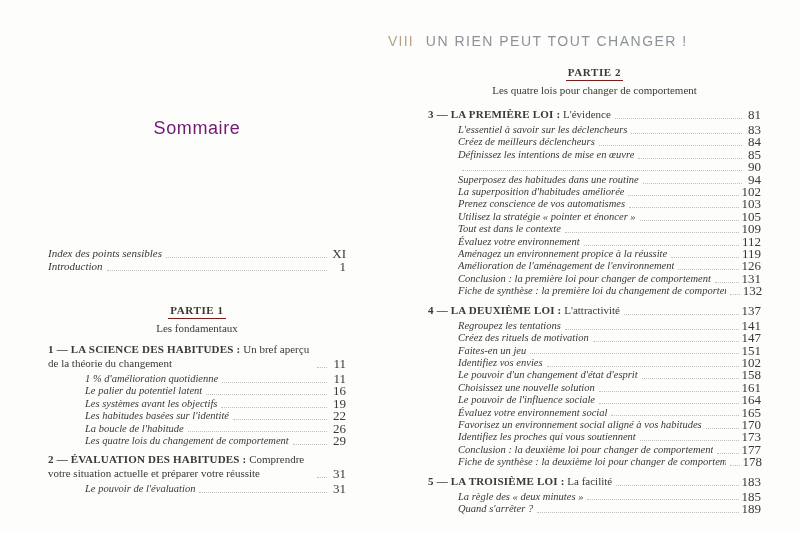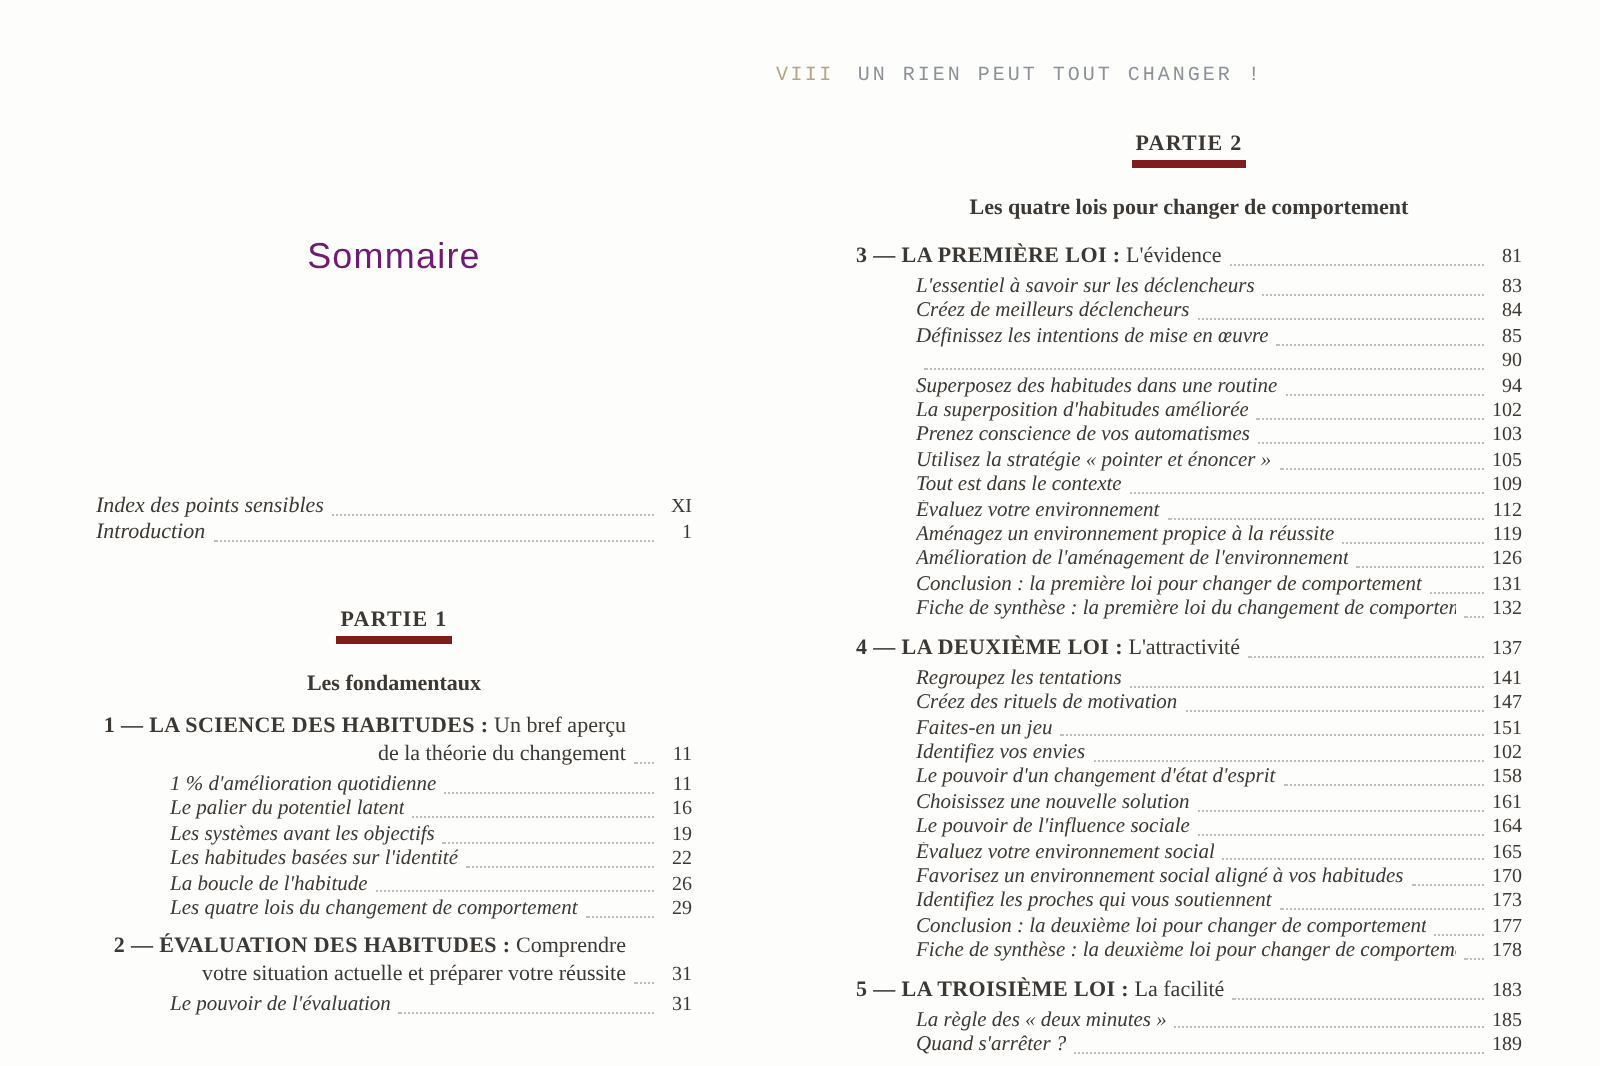--- a/index.html
+++ b/index.html
@@ -5,22 +5,22 @@
   html,body{margin:0;padding:0;}
   body{
     width:800px;height:533px;
     background:var(--page-bg,#fdfdfb);
     color:var(--text,#3c3833);
     font-family:"Liberation Serif", serif;
     position:relative;overflow:hidden;
   }
   .running-head{
     position:absolute;top:33px;left:388px;
-    font-family:Liberation Mono, monospace;
-    font-size:10px;letter-spacing:1.5px;
+    font-family:Liberation Sans, sans-serif;
+    font-size:14px;letter-spacing:1.5px;
     color:var(--running,#8d9298);
     white-space:nowrap;
   }
   .folio{color:var(--folio,#b5a486);margin-right:12px;letter-spacing:1.2px;}
   .page{position:absolute;top:0;}
   .page-left{left:48px;width:298px;}
   .page-right{left:428px;width:333px;}
   .sommaire-title{
     margin:117px 0 0;text-align:center;
     font-family:"Liberation Sans", sans-serif;
@@ -29,33 +29,33 @@
   }
   .front-matter{margin-top:108px;}
   .front-matter .row{font-size:11px;line-height:13.2px;}
   .row{display:flex;align-items:flex-end;}
   .row .label{font-style:italic;flex:0 1 auto;white-space:nowrap;overflow:hidden;}
   .leader{
     flex:1 1 10px;min-width:10px;align-self:flex-end;
     border-bottom:1px dotted rgba(70,60,50,.32);
     margin:0 3px 2.5px 4px;height:0;
   }
-  .pageno{min-width:16px;text-align:right;font-size:10px;font-style:normal;}
+  .pageno{min-width:16px;text-align:right;font-size:13px;font-style:normal;}
   .part-head{text-align:center;}
   .page-left .part-head{margin-top:27px;}
   .page-right .part-head{margin-top:62px;}
   .part-kicker{
     display:inline-block;font-weight:bold;font-size:11px;line-height:13px;
-    letter-spacing:.6px;border-bottom:4px solid #7f1d1d;padding:0 2px 1px;
-  }
-  .part-title{font-weight:bold;font-size:11px;line-height:13px;margin-top:14px;}
+    letter-spacing:.6px;border-bottom:1px solid #7f1d1d;padding:0 2px 1px;
+  }
+  .part-title{font-weight:normal;font-size:11px;line-height:13px;margin-top:3px;}
   .page-left .chapters{margin-top:8px;}
   .page-right .chapters{margin-top:11px;}
   .ch-row{font-size:11px;line-height:13.5px;}
-  .ch-text{flex:0 1 auto;text-align:right;}
+  .ch-text{flex:0 1 auto;}
   .ch-text b{font-weight:bold;letter-spacing:.2px;}
   .sections{margin:2.5px 0 6px;}
   .page-left .sections{padding-left:37px;}
   .page-right .sections{padding-left:30px;}
   .sections .row{font-size:10.5px;line-height:12.4px;justify-content:space-between;}
 </style>
 </head>
 <body style="--folio: #b5a486; --running: #8d9298; --text: #3c3833; --page-bg: #fdfdfb;">
 
 <div class="running-head">

